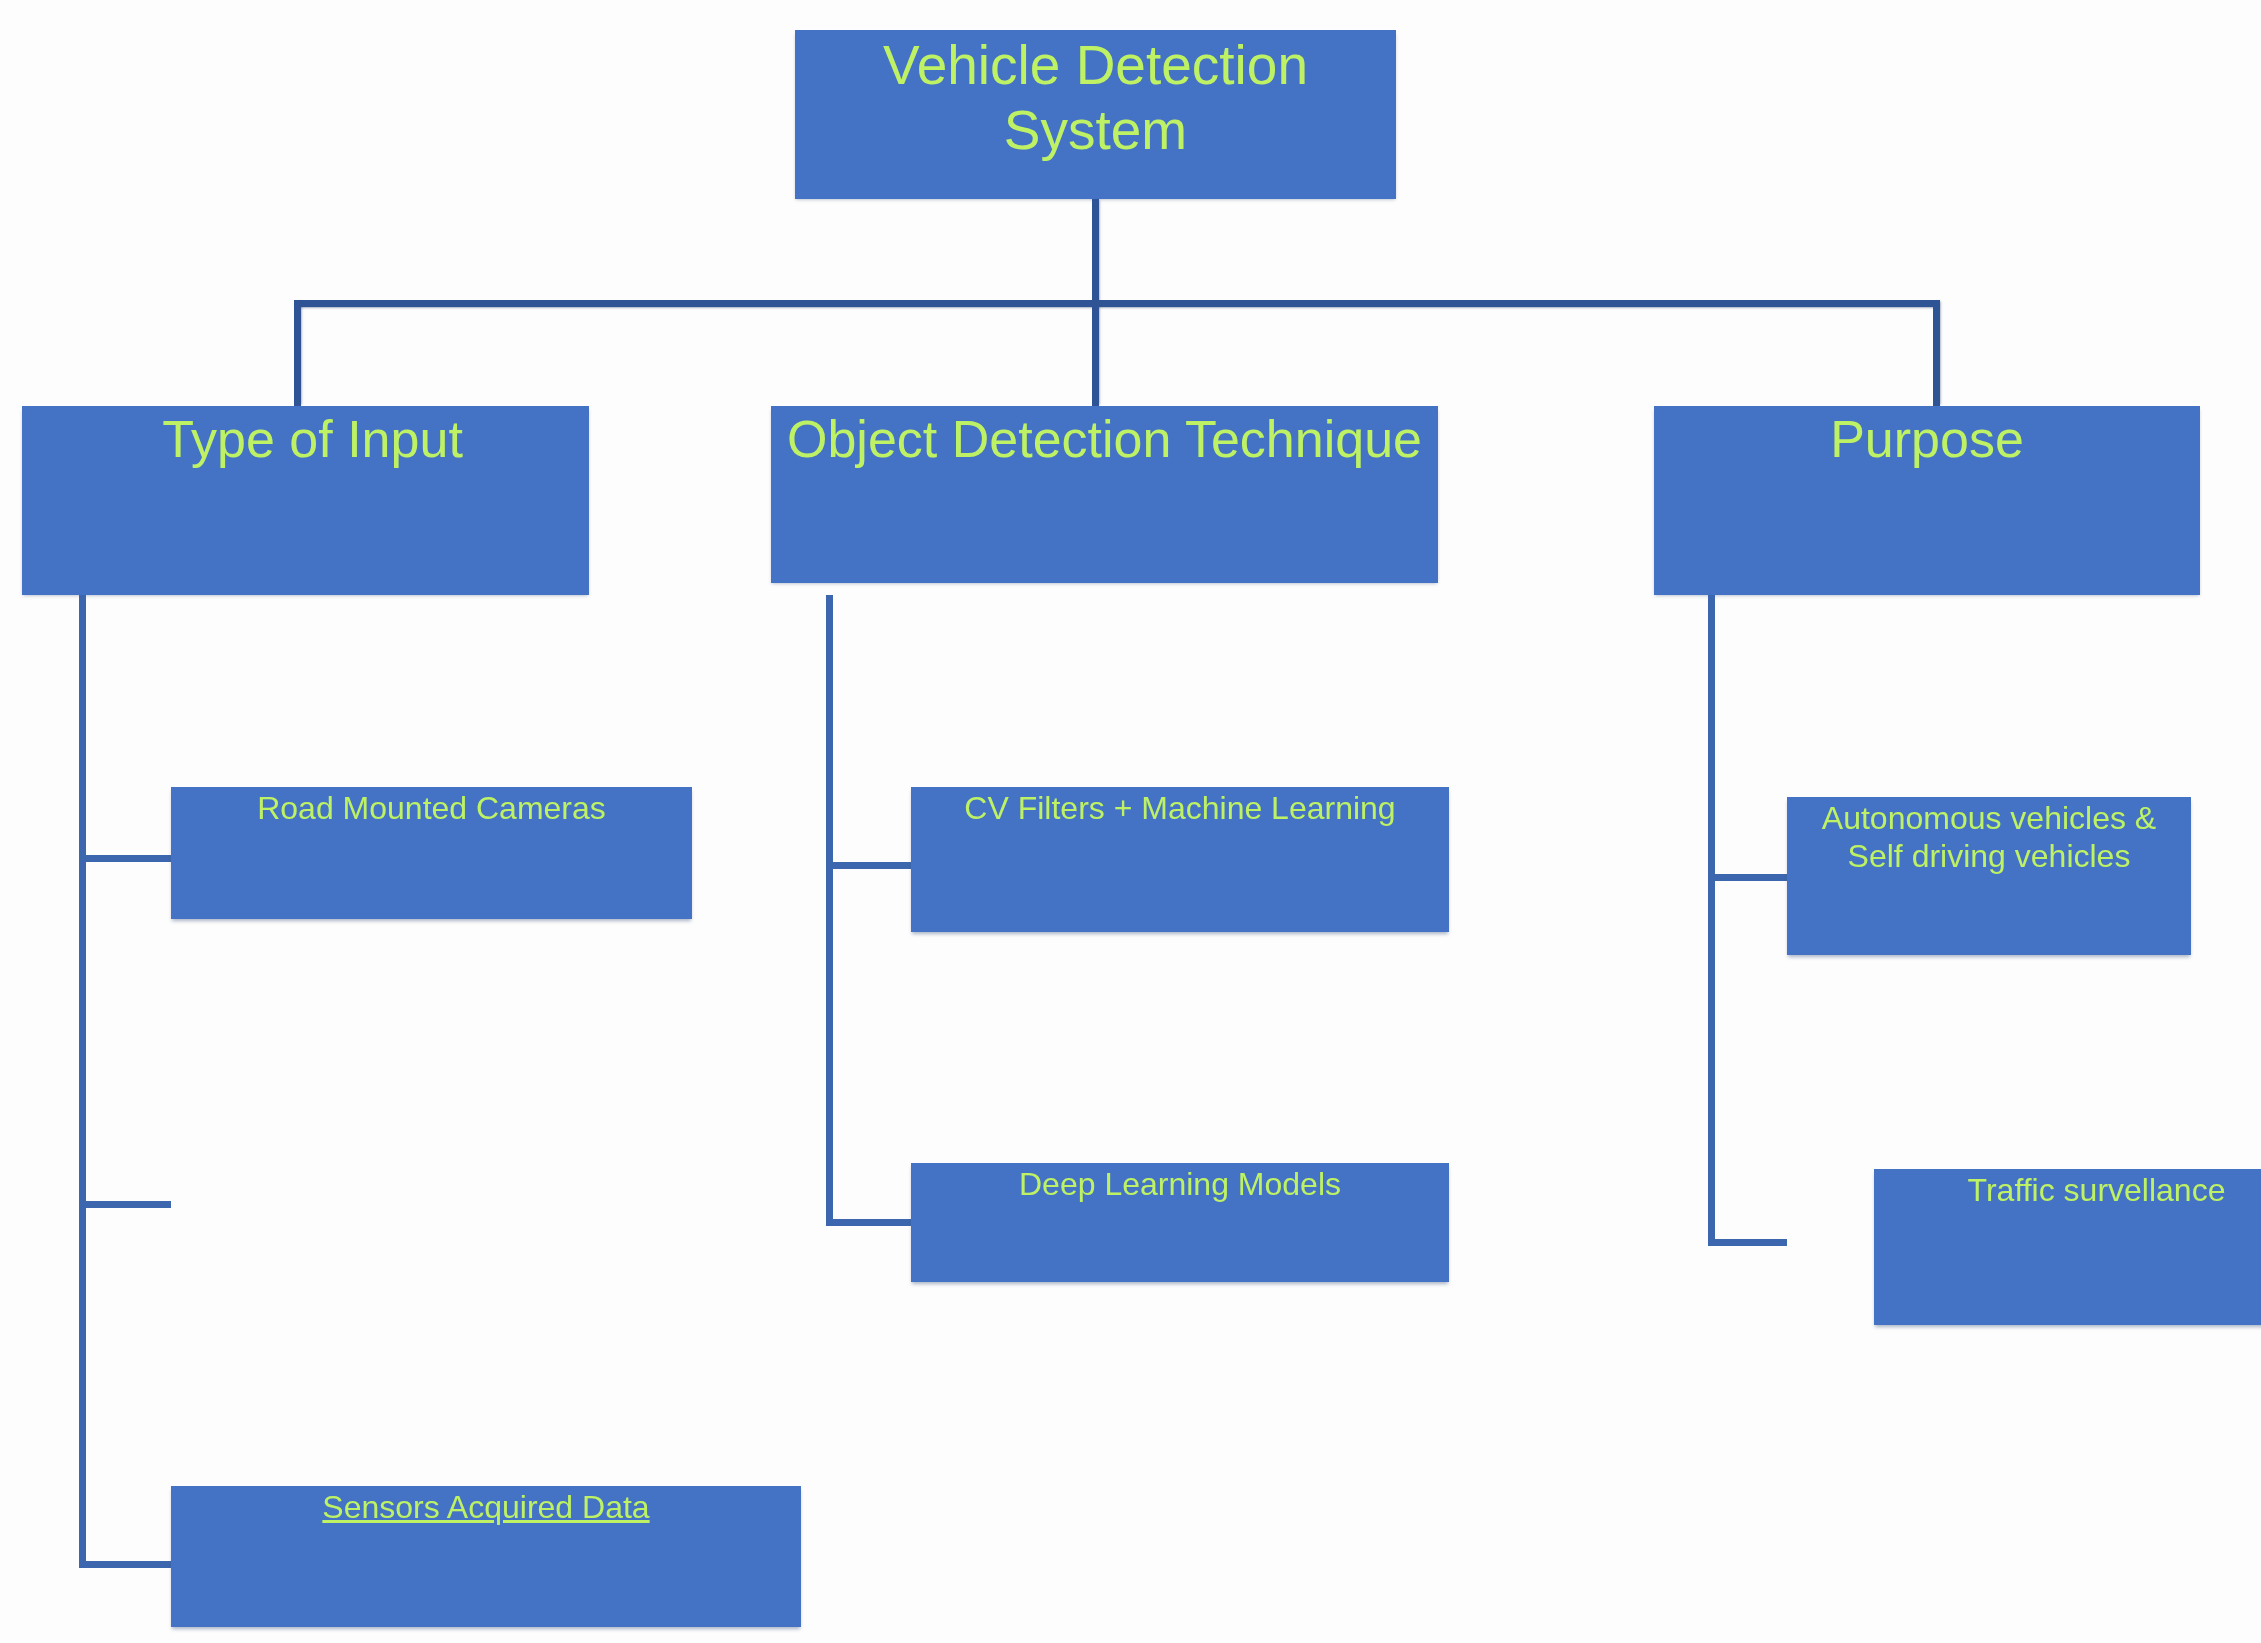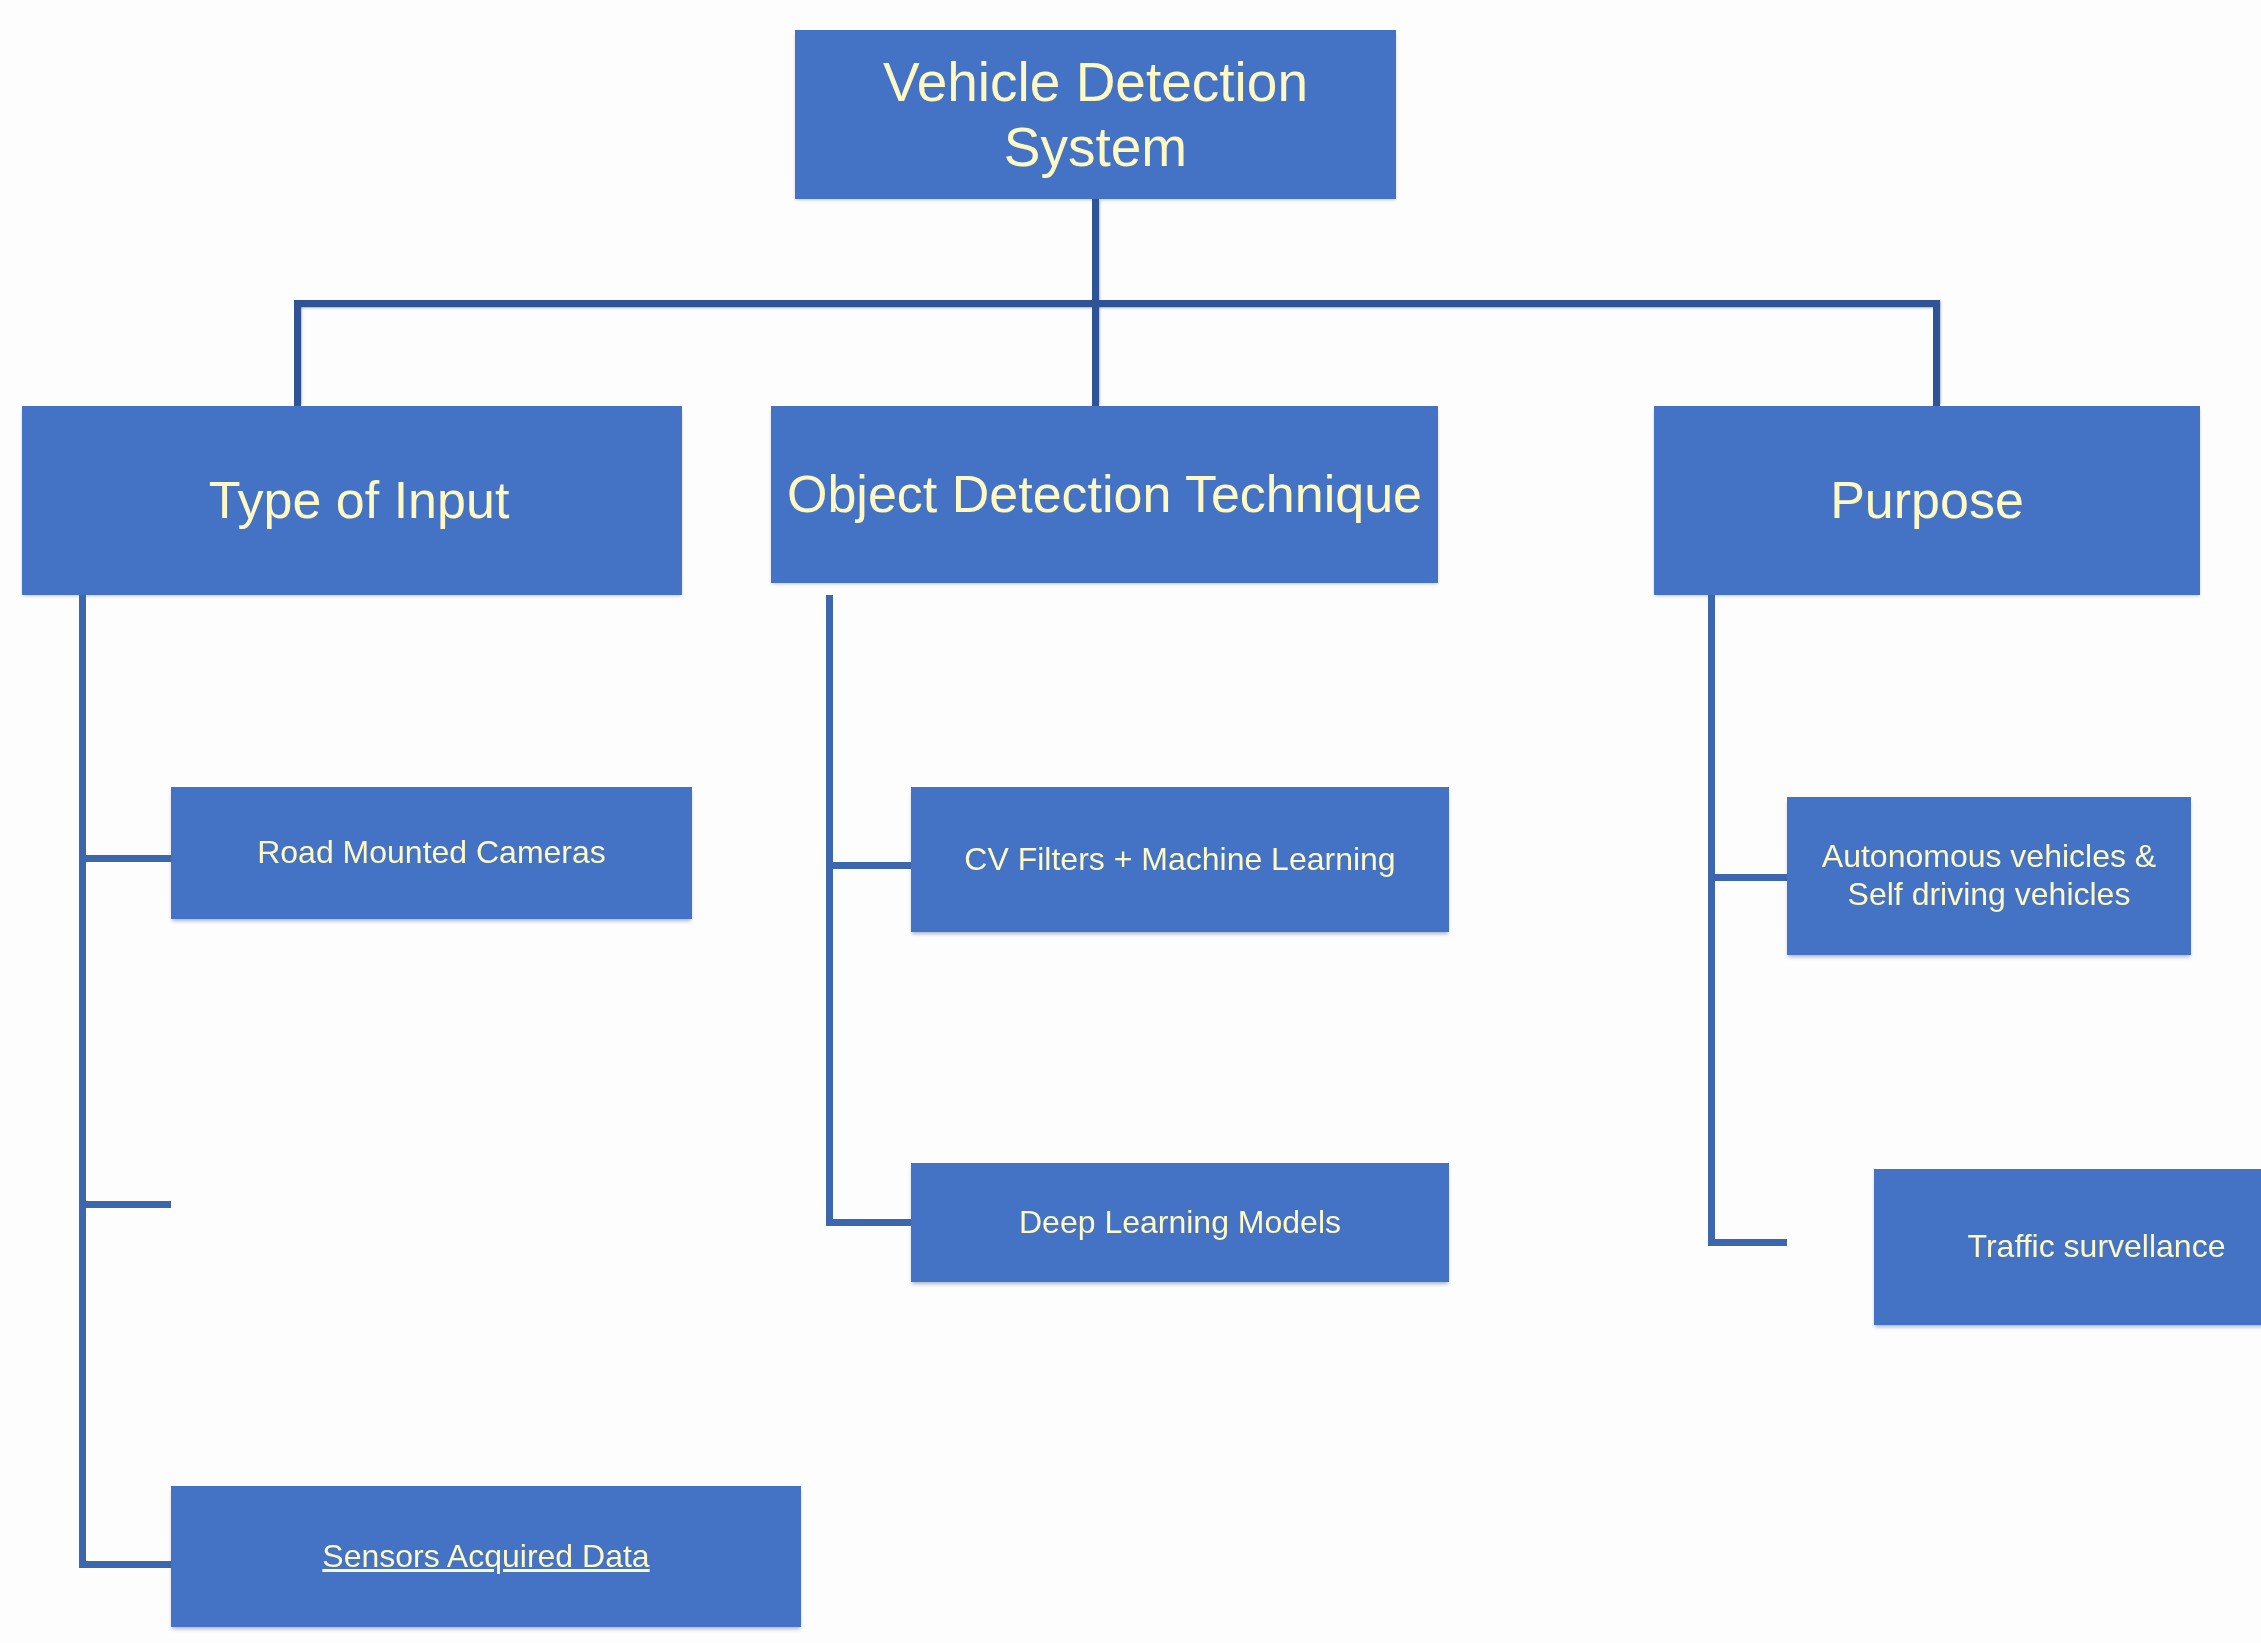--- a/index.html
+++ b/index.html
@@ -11,23 +11,22 @@
     position: relative;
     width: 2261px;
     height: 1643px;
     background: #fdfdfd;
     overflow: hidden;
     font-family: "Liberation Sans", sans-serif;
   }
   .node {
     position: absolute;
     background: #4472C4;
-    color: #fef9c3;
+    color: #bef264;
     display: flex;
-    align-items: center;
     justify-content: center;
     text-align: center;
     box-sizing: border-box;
     line-height: 1.18;
     box-shadow: 0 2.9px 3.6px -1.4px rgba(70,90,130,0.45);
   }
   .node.root {
     font-size: 55px;
     padding: 2.9px 13px;
   }
@@ -74,21 +73,21 @@
   </div>
 
   <div class="conn v" style="left:1092px; top:199px; width:6.5px; height:105px;"></div>
 
   <div class="conn h" style="left:294px; top:300px; width:1646px; height:6.5px;"></div>
 
   <div class="conn v" style="left:294px; top:300px; width:6.5px; height:106px;"></div>
   <div class="conn v" style="left:1092px; top:300px; width:6.5px; height:106px;"></div>
   <div class="conn v" style="left:1933px; top:300px; width:6.5px; height:106px;"></div>
 
-  <div class="node level2" style="left:21.5px; top:406px; width:660px; height:189px;padding-left:28px;">
+  <div class="node level2" style="left:21.5px; top:406px; width:567px; height:189px;padding-left:28px;">
     <span class="label">Type of Input</span>
   </div>
 
   <div class="conn trunk" style="left:79px; top:595px; width:7.2px; height:972px;"></div>
 
   <div class="conn stub" style="left:79px; top:855px; width:92px; height:7.2px;"></div>
   <div class="conn stub" style="left:79px; top:1201px; width:92px; height:7.2px;"></div>
   <div class="conn stub" style="left:79px; top:1561px; width:92px; height:7.2px;"></div>
 
   <div class="node leaf" style="left:171px; top:787px; width:521px; height:132px;">

